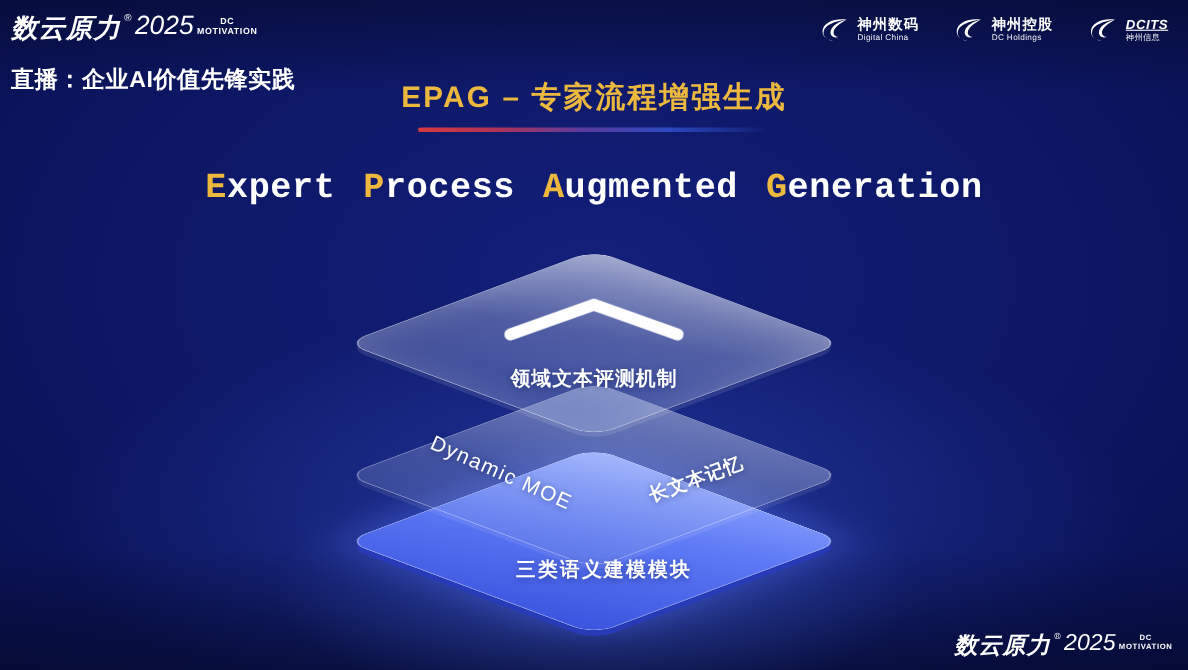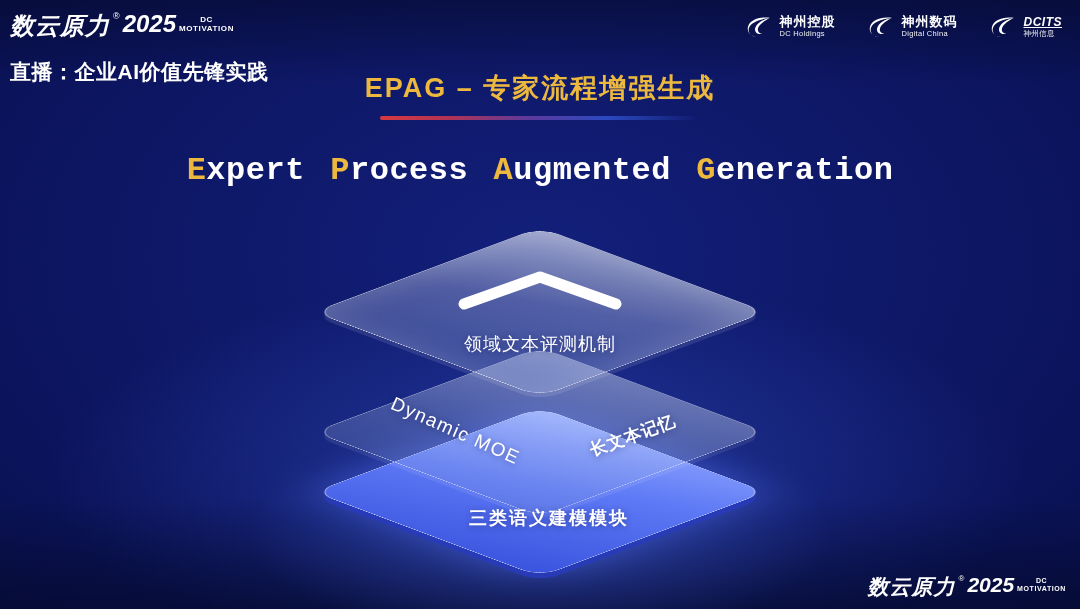--- a/index.html
+++ b/index.html
@@ -14,21 +14,21 @@
   }
   .vignette {
     position:absolute; inset:0; pointer-events:none;
     background: linear-gradient(to bottom, rgba(3,6,28,0.45) 0%, rgba(3,6,28,0) 14%, rgba(3,6,28,0) 82%, rgba(3,6,28,0.5) 100%);
   }
 
   
   .brand { position:absolute; display:flex; align-items:flex-start; gap:3px; white-space:nowrap; }
   .brand .cn   { font-weight:900; font-style:italic; letter-spacing:1px; }
   .brand .reg  { font-weight:400; }
-  .brand .year { font-weight:700; font-style:italic; letter-spacing:0px; }
+  .brand .year { font-weight:400; font-style:italic; letter-spacing:0px; }
   .brand .sub  { display:flex; flex-direction:column; font-weight:700; line-height:1.15; letter-spacing:0.6px;text-align:center; }
   .brand-tl { left:10px; top:10px; font-size:24px; }
   .brand-tl .reg { font-size:9px; margin-top:1px; }
   .brand-tl .sub { font-size:8px; margin-top:5px; }
   .brand-br { right:14px; bottom:8px; font-size:21px; }
   .brand-br .reg { font-size:8px; margin-top:1px; }
   .brand-br .sub { font-size:7px; margin-top:4px; }
 
   
   .live-label { position:absolute; left:10px; top:58px; font-size:21px; font-weight:800; letter-spacing:0.5px; }
@@ -81,21 +81,21 @@
   .plate-bottom {
     top:332px; z-index:1;
     background:linear-gradient(160deg, #93a9ff 0%, #5d79f5 45%, #3a53de 100%);
     border:1.5px solid rgba(205,218,255,0.8);
     box-shadow:10px 10px 0 rgba(40,58,185,0.9), 0 0 70px rgba(90,120,255,0.45);
   }
 
   
   .chevron-wrap { position:absolute; left:50%; top:268px; margin-left:-85px; z-index:5; }
   .layer-label { position:absolute; z-index:5; text-shadow:0 1px 6px rgba(10,20,80,0.45); }
-  .label-top    { left:0; right:0; top:332px; text-align:center; font-size:18px; font-weight:400; letter-spacing:1px; }
+  .label-top    { left:0; right:0; top:332px; text-align:center; font-size:18px; font-weight:700; letter-spacing:1px; }
   .label-mid-left  { left:386px; top:420px; transform:rotate(24deg); font-size:19px; font-weight:400; letter-spacing:1.5px; }
   .label-mid-right { left:588px; top:424px; transform:rotate(-20deg); font-size:17px; font-weight:700; letter-spacing:1px; }
   .label-bottom { left:0; right:0; top:506px; text-align:center; font-size:18px; font-weight:700; letter-spacing:2px;padding-left:18px; }
 </style>
 </head>
 <body>
 
 <div class="slide">
   <div class="vignette"></div>
   <div class="stack-glow"></div>
@@ -114,34 +114,34 @@
 
   <div class="partners">
     <div class="partner">
       <span class="mark">
         <svg viewBox="0 0 36 36" width="30" height="30">
             <path d="M31 7C17 9 8 13 6 19c-2 6 3 11 10 11-9-1-13-7-11-13C7 10 18 5 31 7z" fill="#fff"></path>
             <path d="M31 7c-5 3-12 7-14 12-1.5 4 1 7 5 7-6 2-10-2-8.5-7C15.5 13 23 9 31 7z" fill="#fff"></path>
           </svg>
       </span>
       <span class="txt">
-        <span class="nm">神州控股</span>
-        <span class="en">DC Holdings</span>
+        <span class="nm">神州数码</span>
+        <span class="en">Digital China</span>
       </span>
     </div>
     <div class="partner">
       <span class="mark">
         <svg viewBox="0 0 36 36" width="30" height="30">
             <path d="M31 7C17 9 8 13 6 19c-2 6 3 11 10 11-9-1-13-7-11-13C7 10 18 5 31 7z" fill="#fff"></path>
             <path d="M31 7c-5 3-12 7-14 12-1.5 4 1 7 5 7-6 2-10-2-8.5-7C15.5 13 23 9 31 7z" fill="#fff"></path>
           </svg>
       </span>
       <span class="txt">
-        <span class="nm">神州数码</span>
-        <span class="en">Digital China</span>
+        <span class="nm">神州控股</span>
+        <span class="en">DC Holdings</span>
       </span>
     </div>
     <div class="partner dcits">
       <span class="mark">
         <svg viewBox="0 0 36 36" width="30" height="30">
             <path d="M31 7C17 9 8 13 6 19c-2 6 3 11 10 11-9-1-13-7-11-13C7 10 18 5 31 7z" fill="#fff"></path>
             <path d="M31 7c-5 3-12 7-14 12-1.5 4 1 7 5 7-6 2-10-2-8.5-7C15.5 13 23 9 31 7z" fill="#fff"></path>
           </svg>
       </span>
       <span class="txt">

